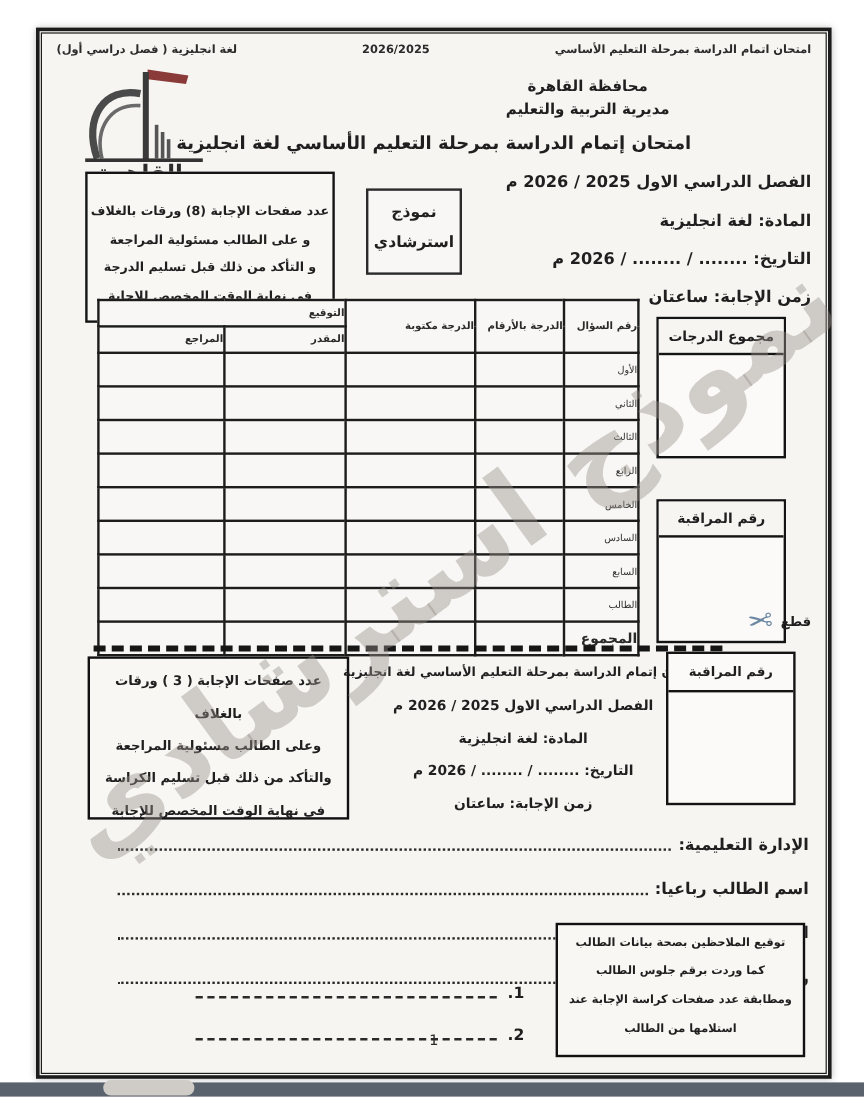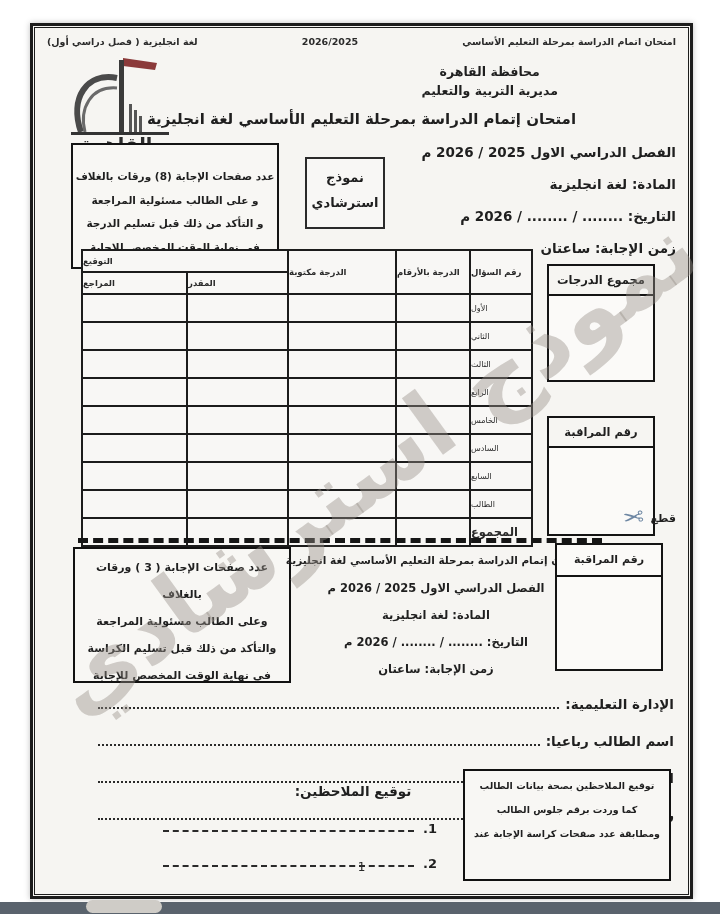--- a/index.html
+++ b/index.html
@@ -28,21 +28,21 @@
   .exam-info div{height:32px;line-height:32px;}
   
   .model-badge{top:131px;left:272px;width:76px;height:62px;border:2px solid #2a2a2a;
     background:#f8f7f5;text-align:center;font-size:13px;font-weight:bold;line-height:25px;padding-top:6px;}
   
   .notice-box{top:117px;left:38px;width:204px;height:102px;border:2px solid #141414;
     background:#f8f7f4;text-align:center;font-size:10.5px;font-weight:bold;line-height:23.5px;padding-top:20px;}
   
   .grades-table{top:223px;left:48px;border-collapse:collapse;table-layout:fixed;background:#f8f7f5;}
   .grades-table th,.grades-table td{border:2px solid #1c1c1c;padding:0;font-size:8.5px;
-    text-align:left;vertical-align:middle;color:#2a2a2a;}
+    text-align:right;vertical-align:middle;color:#2a2a2a;}
   .grades-table th{height:20px;font-weight:bold;}
   .grades-table td{height:26px;}
   .grades-table .qcell{font-size:8px;}
   .grades-table .total-cell{font-size:11.5px;font-weight:bold;}
   
   .side-box{left:514px;width:104px;border:2px solid #141414;background:#fbfaf8;}
   .side-box .hd{border-bottom:2px solid #141414;text-align:center;font-size:11.5px;font-weight:bold;
     height:28px;line-height:28px;background:#f6f5f2;}
   .box-total{top:238px;}
   .box-total .bd{height:84px;}
@@ -270,23 +270,23 @@
     <div class="field-row">
       <span>رقم الجلوس:</span>
       <span class="dotfill"></span>
     </div>
   </div>
 
   <div class="abs note-box">
     <div>توقيع الملاحظين بصحة بيانات الطالب</div>
     <div>كما وردت برقم جلوس الطالب</div>
     <div>ومطابقة عدد صفحات كراسة الإجابة عند</div>
-  </div>
-
-  <div class="abs observers-heading">توقيع الملاحظين:</div>
+    <div>استلامها من الطالب</div>
+  </div>
+
   <div class="abs obs-line obs-1">
     <span>1.</span>
     <span class="dashfill"></span>
   </div>
   <div class="abs obs-line obs-2">
     <span>2.</span>
     <span class="dashfill"></span>
   </div>
 
   <div class="abs page-num">1</div>

